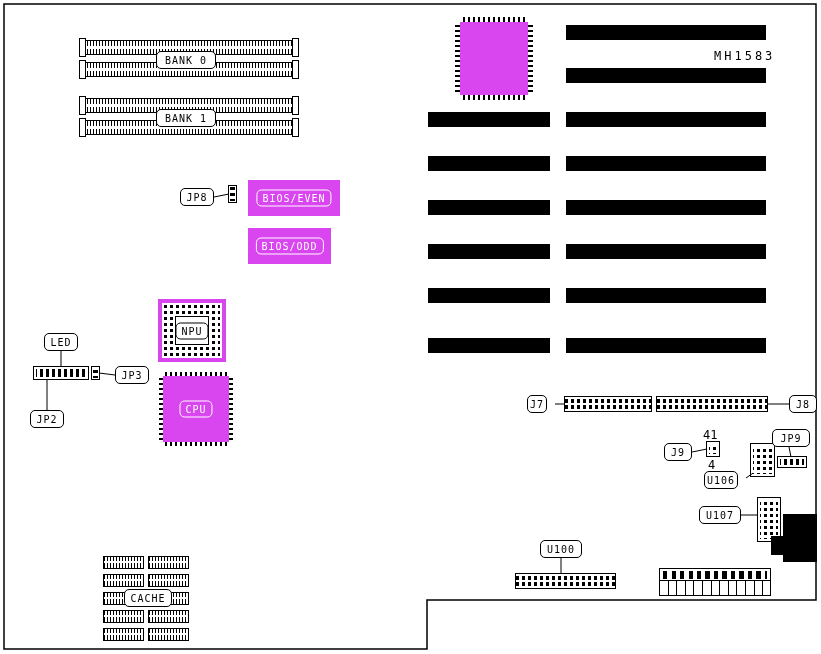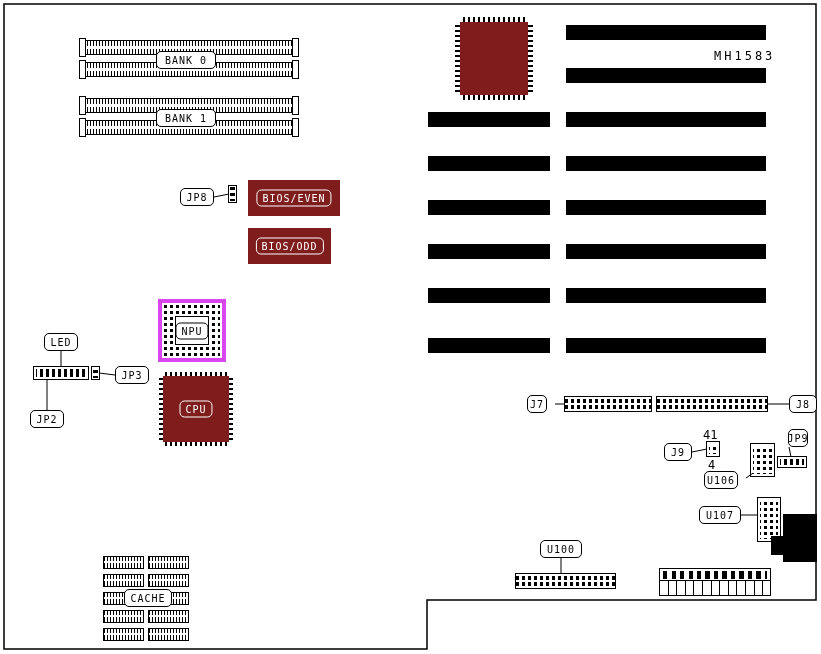--- a/index.html
+++ b/index.html
@@ -8,21 +8,21 @@
   .stage * { box-sizing:border-box; }
   .overlay { position:absolute; left:0; top:0; }
   .abs { position:absolute; }
 
   .label { position:absolute; display:flex; align-items:center; justify-content:center;
            border:1px solid #000; border-radius:5px; background:#fff; color:#000;
            font-size:10px; letter-spacing:1px; white-space:nowrap; z-index:3; }
   .label.dark { background:transparent; border-color:#fff; color:#fff; }
   .centered { left:50%; top:50%; transform:translate(-50%,-50%); padding:2px 5px; }
 
-  .chip { background:#7f1d1d;padding-left:40px; }
+  .chip { background:#d946ef;padding-left:40px; }
   .slot { background:#000; }
   .din  { background:#000; }
 
   .simm { border:1px solid #000; background-color:#fff;
           background-image:
             linear-gradient(to bottom, rgba(0,0,0,0) 0 5px, #fff 5px 8px, rgba(0,0,0,0) 8px),
             repeating-linear-gradient(90deg, #000 0 1px, #fff 1px 3px); }
   .cap { position:absolute; top:-3px; bottom:-3px; width:7px; background:#fff; border:1px solid #000; }
   .cap-l { left:-2px; } .cap-r { right:-2px; }
 
@@ -195,18 +195,18 @@
   <div class="label" style="left:156px;top:51px;width:60px;height:18px">BANK 0</div>
   <div class="label" style="left:156px;top:109px;width:60px;height:18px">BANK 1</div>
   <div class="label" style="left:180px;top:188px;width:34px;height:18px">JP8</div>
   <div class="label" style="left:44px;top:333px;width:34px;height:18px">LED</div>
   <div class="label" style="left:115px;top:366px;width:34px;height:18px">JP3</div>
   <div class="label" style="left:30px;top:410px;width:34px;height:18px">JP2</div>
   <div class="label" style="left:124px;top:589px;width:48px;height:18px">CACHE</div>
   <div class="label" style="left:527px;top:395px;width:20px;height:18px">J7</div>
   <div class="label" style="left:789px;top:395px;width:28px;height:18px">J8</div>
   <div class="label" style="left:664px;top:443px;width:28px;height:18px">J9</div>
-  <div class="label" style="left:788px;top:429px;width:20px;height:18px">JP9</div>
+  <div class="label" style="left:772px;top:429px;width:38px;height:18px">JP9</div>
   <div class="label" style="left:704px;top:471px;width:34px;height:18px">U106</div>
   <div class="label" style="left:699px;top:506px;width:42px;height:18px">U107</div>
   <div class="label" style="left:540px;top:540px;width:42px;height:18px">U100</div>
 
 </div>
 
 </body></html>

